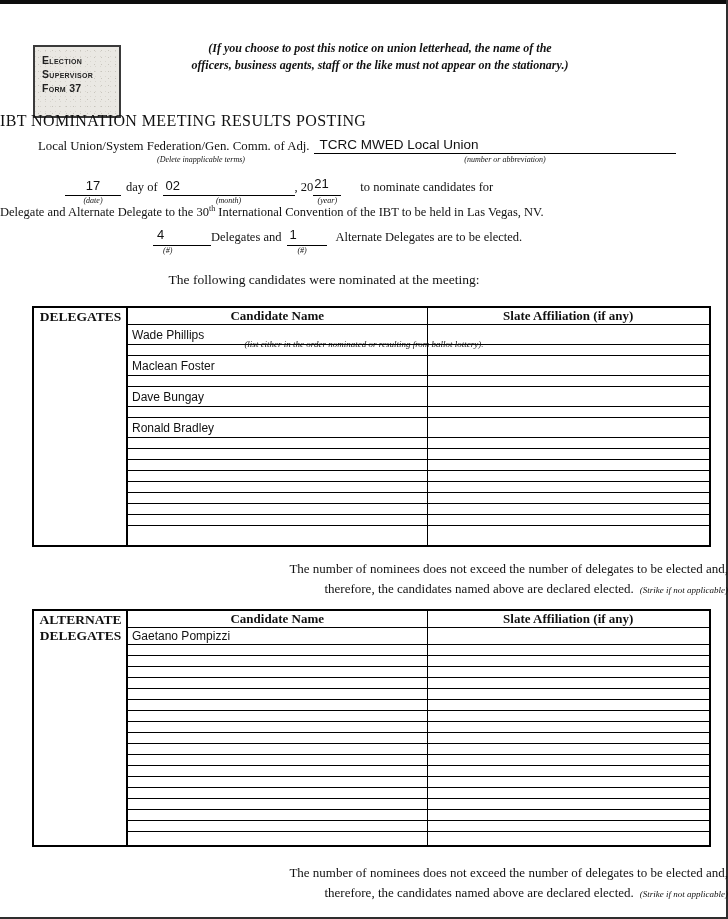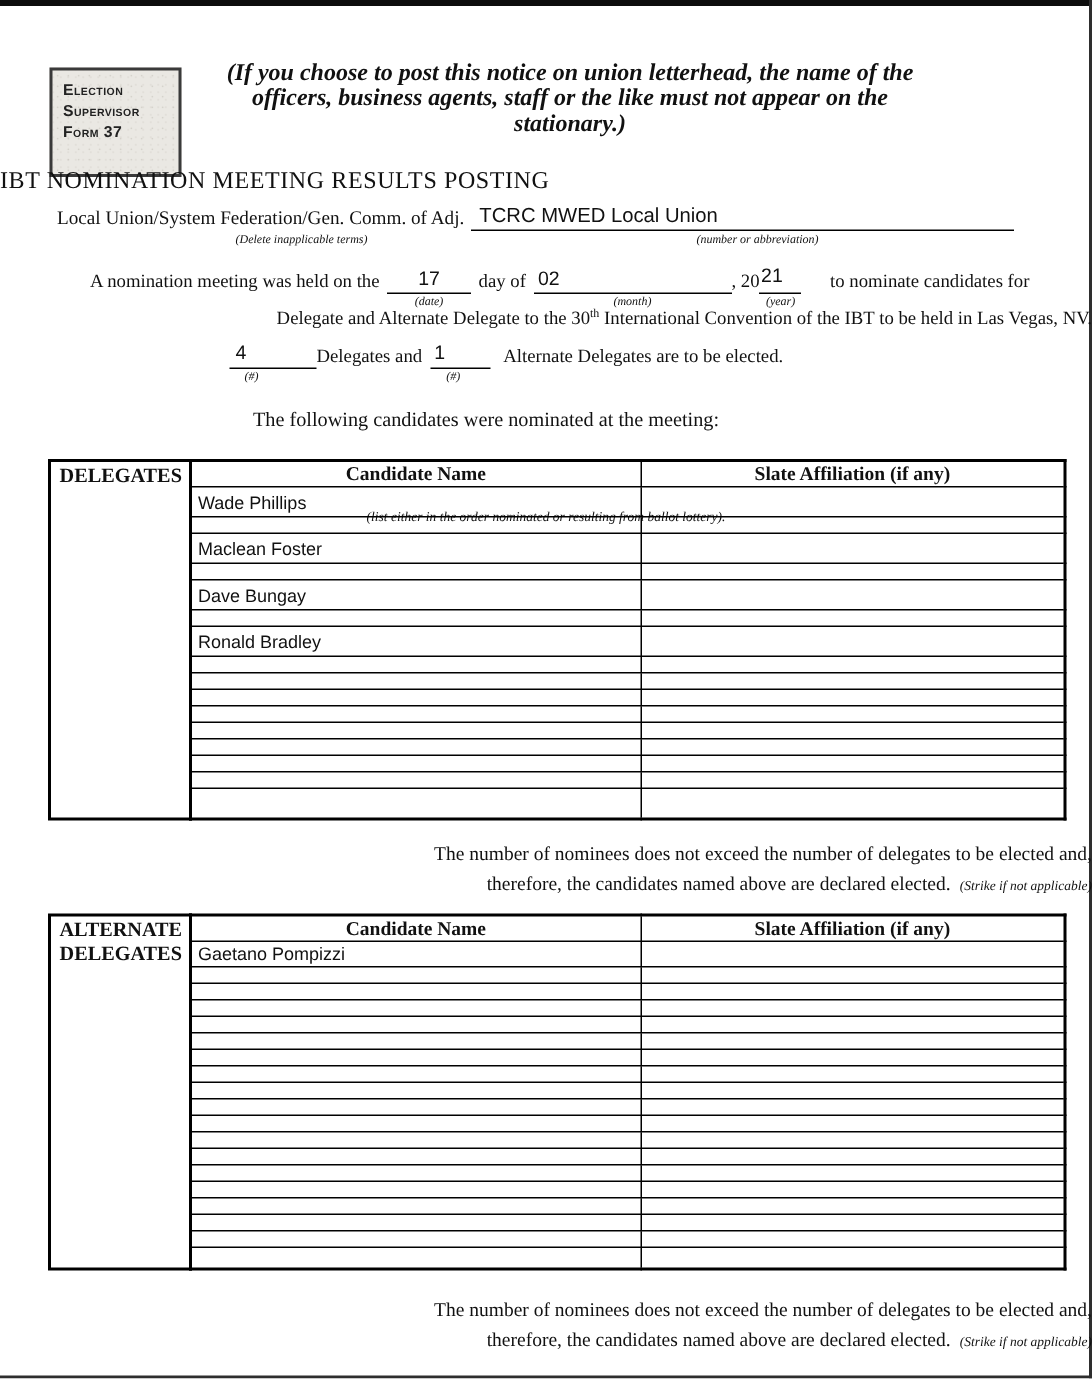--- a/index.html
+++ b/index.html
@@ -17,21 +17,21 @@
          border:2px solid #3a3a3a;
          background-color:#eae8e3;
          background-image:radial-gradient(#c8c5bd 12%,transparent 13%),
                           radial-gradient(#d9d6cf 12%,transparent 13%);
          background-size:7px 7px,5px 5px;background-position:0 0,3px 2px;
          padding:6px 0 0 7px;}
   .badge div{font-family:"Liberation Sans",sans-serif;font-variant:small-caps;
          font-weight:bold;font-size:10.5px;line-height:14px;color:#222;letter-spacing:.3px;}
 
   .note{left:130px;top:40px;width:500px;text-align:center;font-style:italic;
-        font-weight:bold;font-size:16px;line-height:17px;}
+        font-weight:bold;font-size:12px;line-height:17px;}
   .title{left:0;top:112px;width:688px;font-size:16px;
          letter-spacing:.4px;}
 
   
   .lu-row{left:38px;top:136px;width:638px;display:flex;align-items:baseline;}
   .lu-label{font-size:12.8px;white-space:nowrap;}
   .lu-fill{flex:1;border-bottom:1.5px solid #000;margin-left:4px;height:17px;}
   .lu-fill span{font-family:"Liberation Sans",sans-serif;font-size:13.5px;
         padding-left:6px;position:relative;top:-1px;display:inline-block;}
   .hint{font-style:italic;font-size:8px;white-space:nowrap;}
@@ -42,21 +42,21 @@
   .meet{left:60px;top:179px;display:flex;align-items:baseline;white-space:nowrap;
         font-size:12.5px;}
   .blank{display:inline-block;border-bottom:1.5px solid #000;position:relative;
         height:16px;vertical-align:bottom;}
   .blank .v{font-family:"Liberation Sans",sans-serif;font-size:13px;display:block;
         position:relative;top:-1px;}
   .blank .hint{position:absolute;left:50%;transform:translateX(-50%);top:17px;}
   .b-day{width:56px;margin:0 5px;} .b-day .v{text-align:center;}
   .b-month{width:132px;margin-left:5px;} .b-month .v{text-align:left;padding-left:3px;}
   .b-year{width:28px;margin-right:19px;} .b-year .v{text-align:left;padding-left:1px;top:-3px;}
-  .meet-line2{left:0;top:204px;width:728px;text-align:right;font-size:12.5px;}
+  .meet-line2{left:0;top:204px;width:728px;text-align:left;font-size:12.5px;}
   .meet-line2 sup{font-size:8px;}
 
   
   .counts{left:153px;top:229px;display:flex;align-items:baseline;white-space:nowrap;
         font-size:12.5px;}
   .b-cnt1{width:58px;} .b-cnt1 .v{text-align:left;padding-left:4px;top:-2px;}
   .b-cnt2{width:40px;margin-left:6px;margin-right:8px;} .b-cnt2 .v{text-align:left;padding-left:2px;top:-2px;}
   .hint-left{left:10px !important;transform:none !important;}
 
   .nominated{left:0;top:272px;width:648px;text-align:center;font-size:13.5px;}
@@ -106,21 +106,20 @@
   <div class="abs lu-row">
     <span class="lu-label">Local Union/System Federation/Gen. Comm. of Adj.</span>
     <span class="lu-fill">
       <span>TCRC MWED Local Union</span>
     </span>
   </div>
   <div class="abs hint lu-hint-left">(Delete inapplicable terms)</div>
   <div class="abs hint lu-hint-right">(number or abbreviation)</div>
 
   <div class="abs meet">
-    <span>A nomination meeting was held on the</span>
     <span class="blank b-day">
       <span class="v">17</span>
       <span class="hint">(date)</span>
     </span>
     <span>day of</span>
     <span class="blank b-month">
       <span class="v">02</span>
       <span class="hint">(month)</span>
     </span>
     <span>, 20</span>

